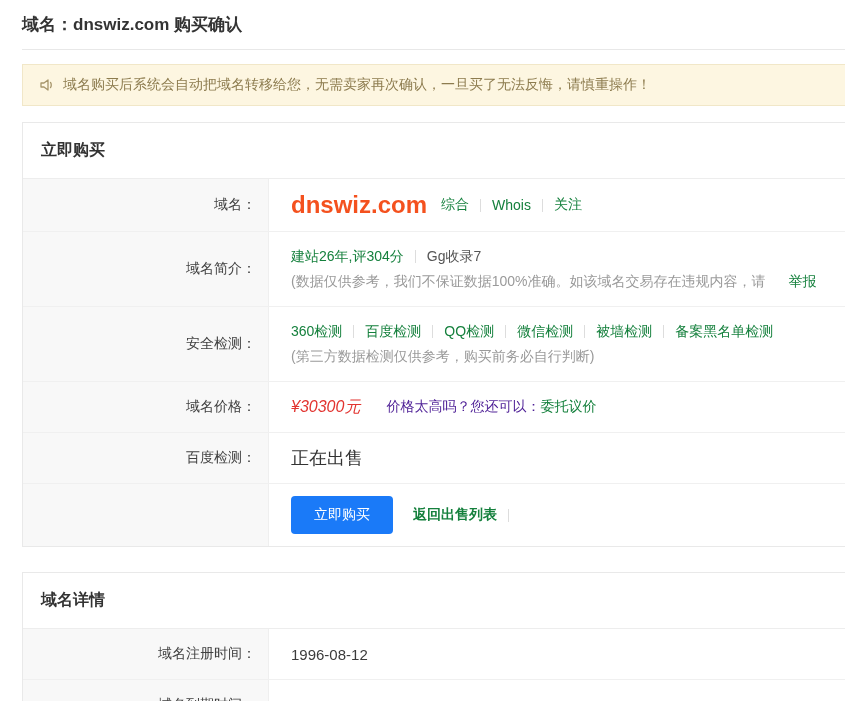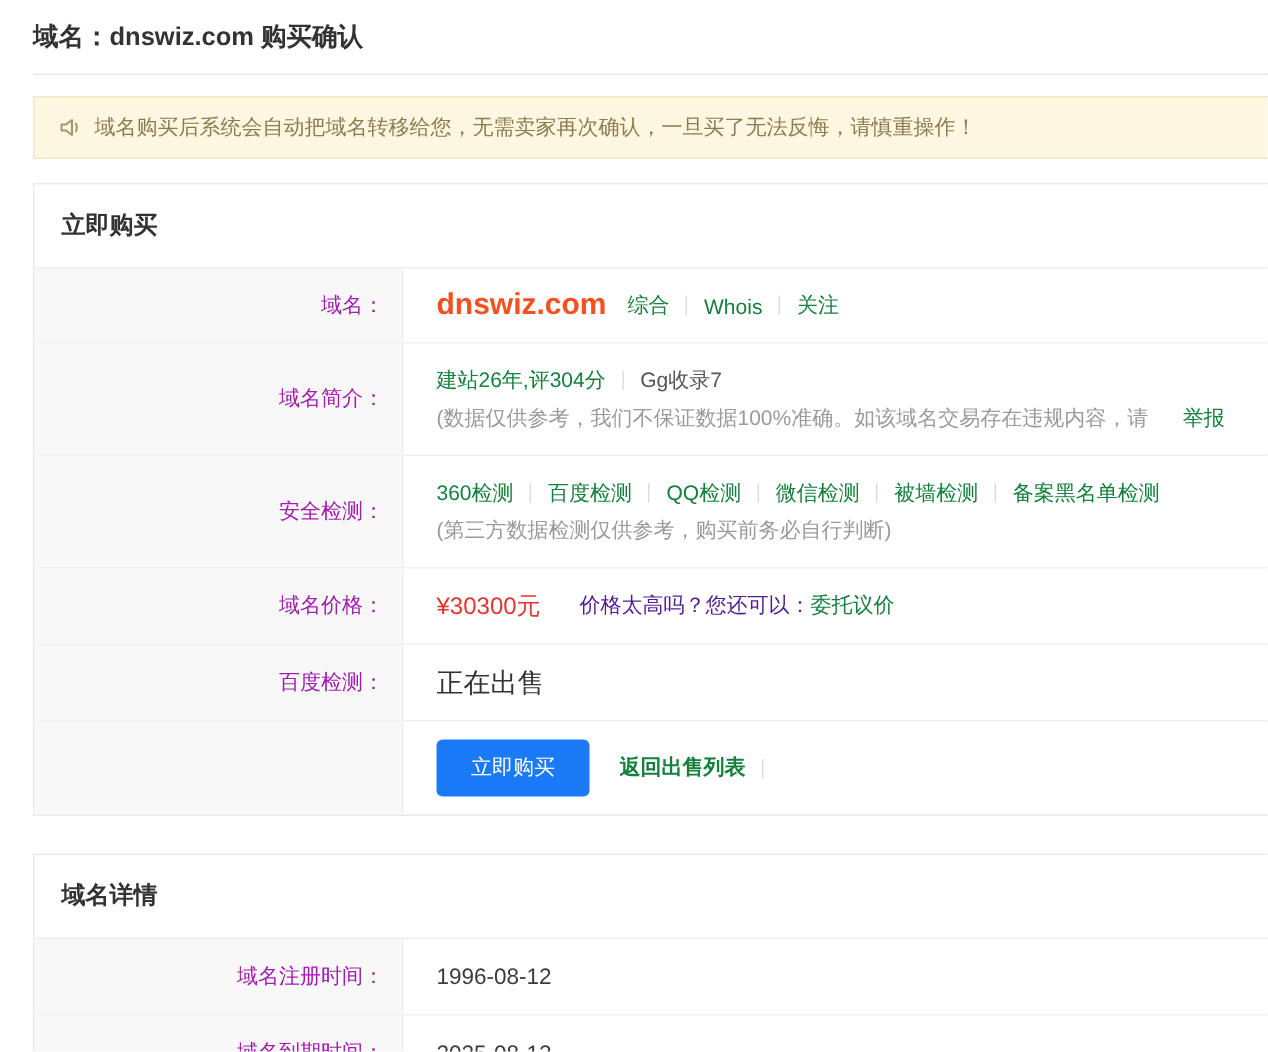--- a/index.html
+++ b/index.html
@@ -66,21 +66,21 @@
   .tlabel {
     flex: 0 0 246px;
     background: #f8f8f8;
     border-right: 1px solid #efefef;
     display: flex;
     align-items: center;
     justify-content: flex-end;
     padding-right: 12px;
     box-sizing: border-box;
     font-size: 14px;
-    color: #a21caf;
+    color: #404040;
   }
   .tvalue {
     flex: 1;
     padding: 12px 0 12px 22px;
     display: flex;
     flex-direction: column;
     justify-content: center;
     gap: 7px;
     font-size: 14px;
     min-width: 0;
@@ -100,29 +100,29 @@
     margin: 0 11px;
     vertical-align: -2px;
   }
   a.lnk {
     color: #15803d;
     text-decoration: none;
     cursor: pointer;
   }
   .domain-name {
     color: #f4511e;
-    font-size: 20px;
+    font-size: 24px;
     font-weight: bold;
     margin-right: 14px;
   }
   .inline-center { display: flex; align-items: center; white-space: nowrap; }
   .note-line { color: #9a9a9a; white-space: nowrap; }
   .note-line .lnk { margin-left: 23px; }
   .stats-extra { color: #555; }
-  .price { color: #e23430; font-size: 16px; }
+  .price { color: #e23430; font-size: 16px; font-style: italic; }
   .price-hint { color: #4c1d95; margin-left: 26px; }
   .status-value { font-size: 18px; color: #333; }
   .buy-button {
     background: #1a7af8;
     color: #fff;
     border: none;
     border-radius: 4px;
     font-size: 14px;
     padding: 10px 23px;
     cursor: pointer;

